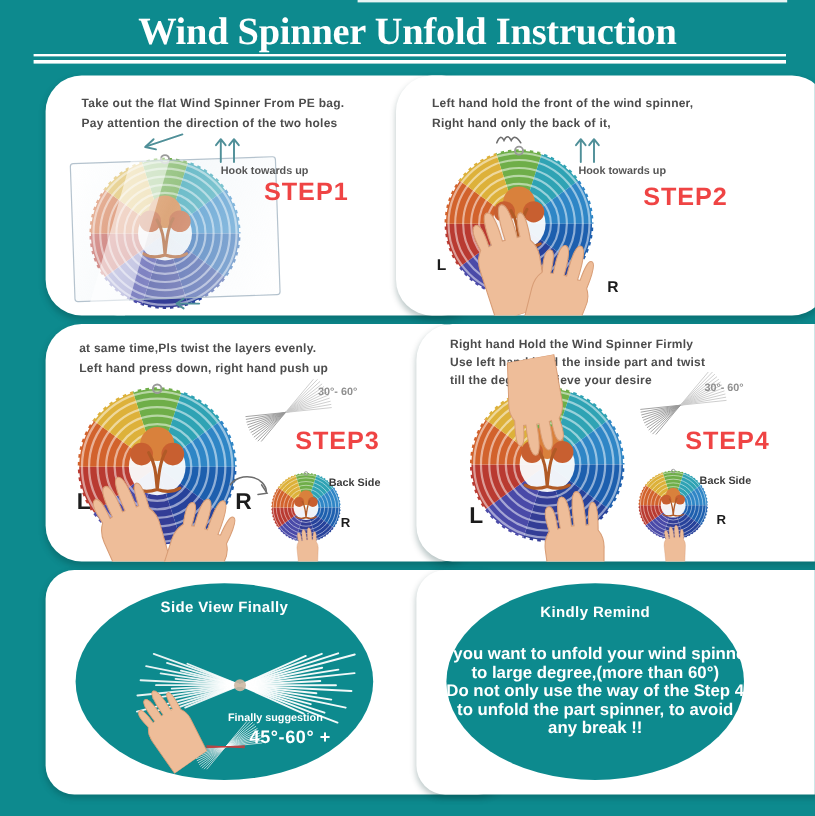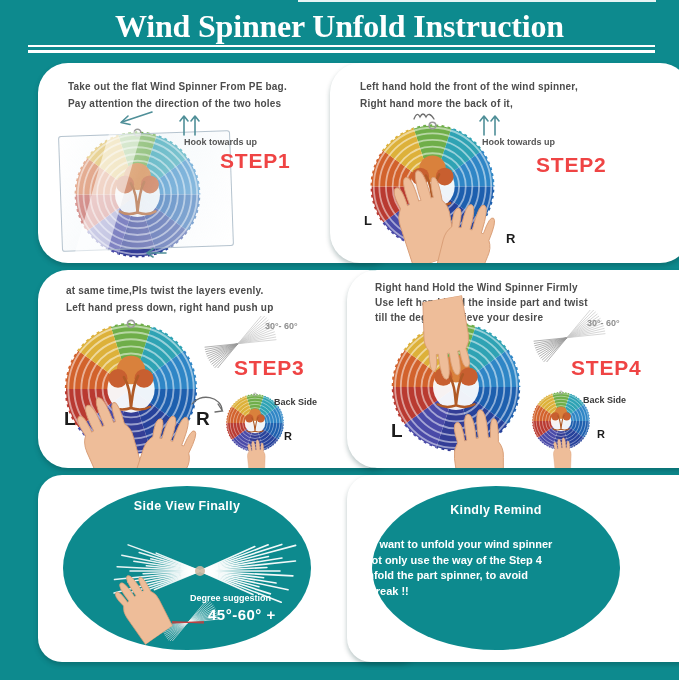--- a/index.html
+++ b/index.html
@@ -30,21 +30,21 @@
     background:linear-gradient(115deg,rgba(255,255,255,.6) 0%,rgba(228,237,243,.35) 45%,rgba(255,255,255,.55) 100%);
     border:1px solid rgba(168,184,197,.85);border-radius:3px;}
   .pe-bag:after{content:"";position:absolute;left:18%;top:-8%;width:18%;height:120%;background:rgba(255,255,255,.55);transform:rotate(18deg);}
   svg.deco{position:absolute;z-index:6;overflow:visible;}
   .arr{stroke:#4f8f98;stroke-width:1.6;fill:none;stroke-linecap:round;stroke-linejoin:round;}
   .arrdark{stroke:#6d6d6d;stroke-width:1.3;fill:none;stroke-linecap:round;}
   .oval{position:absolute;left:25px;top:11px;width:248px;height:164px;background:#0d8a8e;border-radius:50%;overflow:hidden;}
   .oval-title{position:absolute;left:0;width:298px;text-align:center;color:#fff;font-weight:700;font-size:12.5px;letter-spacing:.3px;z-index:6;}
   .deg-caption{position:absolute;font-size:9px;font-weight:700;color:#fff;z-index:6;}
   .deg-value{position:absolute;font-size:15px;font-weight:700;color:#fff;letter-spacing:.5px;z-index:6;}
-  .remind-lines{position:absolute;left:0;top:62px;width:298px;color:#fff;font-size:11px;font-weight:700;line-height:15.5px;z-index:6;}
+  .remind-lines{position:absolute;left:0;top:62px;width:298px;text-align:center;color:#fff;font-size:14px;font-weight:700;line-height:15.5px;z-index:6;}
 </style>
 </head>
 <body>
 
 <svg width="0" height="0" style="position:absolute" xmlns="http://www.w3.org/2000/svg">
   <defs>
     <symbol id="hand-sym" viewBox="0 0 80 110">
       <path d="M16,110 L16,62 Q16,52 22,45 Q18,24 24,22.5 Q30,21 30,44 L32.5,43.5 Q31,15 37.5,15 Q44,15 43,43 L45.5,43 Q45.5,11 52,12 Q58.5,13 56.5,44 L59,44 Q61,22 66,24 Q70.5,26 67,50 Q72,58 70,68 L64,110 Z" fill="#eebd99" stroke="#d89d76" stroke-width="1"></path>
     </symbol>
   </defs>
@@ -99,21 +99,21 @@
   <div class="hook-note" style="left:146px;top:74px;">Hook towards up</div>
   <div class="step-badge" style="left:182px;top:86px;">STEP1</div>
   <svg class="deco" style="left:106px;top:184px;width:24px;height:12px;" viewBox="0 0 24 12">
     <path class="arr" d="M22,6 L4,6 M9,2 L3,6 L9,10"></path>
   </svg>
 </div>
 
 <div class="card" style="left:330px;top:63px;height:200px;">
   <div class="instr">
     <div>Left hand hold the front of the wind spinner,</div>
-    <div>Right hand more the back of it,</div>
+    <div>Right hand only the back of it,</div>
   </div>
   <div class="spinner-art" style="left:36px;top:57px;width:133px;height:133px;">
       <svg viewBox="0 0 120 120">
         <path d="M60,60 L42.69504831500295,6.740835087471396 A56,56 0 0 1 77.30495168499706,6.740835087471403 Z" fill="#6fae49"></path>
         <path d="M60,60 L77.30495168499706,6.740835087471403 A56,56 0 0 1 105.30495168499706,27.084025871621506 Z" fill="#2fa3b4"></path>
         <path d="M60,60 L105.30495168499706,27.084025871621506 A56,56 0 0 1 116,60 Z" fill="#2f86c6"></path>
         <path d="M60,60 L116,60 A56,56 0 0 1 105.30495168499706,92.9159741283785 Z" fill="#1d5fae"></path>
         <path d="M60,60 L105.30495168499706,92.9159741283785 A56,56 0 0 1 77.30495168499706,113.2591649125286 Z" fill="#27429b"></path>
         <path d="M60,60 L77.30495168499706,113.2591649125286 A56,56 0 0 1 42.69504831500295,113.2591649125286 Z" fill="#333d96"></path>
         <path d="M60,60 L42.69504831500295,113.2591649125286 A56,56 0 0 1 14.69504831500295,92.91597412837851 Z" fill="#4a4aa8"></path>
@@ -181,21 +181,21 @@
         <line x1="50" y1="32" x2="18.47956985573112" y2="56.62645901302633" stroke="#999999" stroke-width="0.9"></line>
         <line x1="50" y1="32" x2="84.18466197196014" y2="1.2199921074925228" stroke="#c9c9c9" stroke-width="0.9"></line>
         <line x1="50" y1="32" x2="20.274206980904232" y2="58.76522425435433" stroke="#999999" stroke-width="0.9"></line>
         <line x1="50" y1="32" x2="81.95428504111388" y2="-1.089630815577948" stroke="#c9c9c9" stroke-width="0.9"></line>
         <line x1="50" y1="32" x2="22.213665181640106" y2="60.77359201354604" stroke="#999999" stroke-width="0.9"></line>
         <line x1="50" y1="32" x2="79.5682300455808" y2="-3.238044383472989" stroke="#c9c9c9" stroke-width="0.9"></line>
         <line x1="50" y1="32" x2="24.288495612538426" y2="62.64177772475912" stroke="#999999" stroke-width="0.9"></line>
       </svg>
     </div>
   <div class="deg" style="left:227px;top:51px;">30°- 60°</div>
-  <div class="step-badge" style="left:196px;top:86px;">STEP3</div>
+  <div class="step-badge" style="left:208px;top:86px;">STEP3</div>
   <div class="spinner-art" style="left:22px;top:48px;width:142px;height:142px;">
       <svg viewBox="0 0 120 120">
         <path d="M60,60 L42.69504831500295,6.740835087471396 A56,56 0 0 1 77.30495168499706,6.740835087471403 Z" fill="#6fae49"></path>
         <path d="M60,60 L77.30495168499706,6.740835087471403 A56,56 0 0 1 105.30495168499706,27.084025871621506 Z" fill="#2fa3b4"></path>
         <path d="M60,60 L105.30495168499706,27.084025871621506 A56,56 0 0 1 116,60 Z" fill="#2f86c6"></path>
         <path d="M60,60 L116,60 A56,56 0 0 1 105.30495168499706,92.9159741283785 Z" fill="#1d5fae"></path>
         <path d="M60,60 L105.30495168499706,92.9159741283785 A56,56 0 0 1 77.30495168499706,113.2591649125286 Z" fill="#27429b"></path>
         <path d="M60,60 L77.30495168499706,113.2591649125286 A56,56 0 0 1 42.69504831500295,113.2591649125286 Z" fill="#333d96"></path>
         <path d="M60,60 L42.69504831500295,113.2591649125286 A56,56 0 0 1 14.69504831500295,92.91597412837851 Z" fill="#4a4aa8"></path>
         <path d="M60,60 L14.69504831500295,92.91597412837851 A56,56 0 0 1 4,60.00000000000001 Z" fill="#b93a31"></path>
@@ -435,26 +435,27 @@
         <line x1="50" y1="32" x2="20.274206980904232" y2="58.76522425435433" stroke="#f0f0f0" stroke-width="0.9"></line>
         <line x1="50" y1="32" x2="81.95428504111388" y2="-1.089630815577948" stroke="#ffffff" stroke-width="0.9"></line>
         <line x1="50" y1="32" x2="22.213665181640106" y2="60.77359201354604" stroke="#f0f0f0" stroke-width="0.9"></line>
         <line x1="50" y1="32" x2="79.5682300455808" y2="-3.238044383472989" stroke="#ffffff" stroke-width="0.9"></line>
         <line x1="50" y1="32" x2="24.288495612538426" y2="62.64177772475912" stroke="#f0f0f0" stroke-width="0.9"></line>
         <line x1="26.032891165890227" y1="30.743937050169347" x2="73.96710883410978" y2="33.25606294983065" stroke="#c24040" stroke-width="1.3"></line>
         <line x1="26" y1="32" x2="74" y2="32" stroke="#c24040" stroke-width="1.3"></line>
         <line x1="26.032891165890227" y1="33.25606294983065" x2="73.96710883410978" y2="30.743937050169347" stroke="#c24040" stroke-width="1.3"></line>
       </svg>
     </div>
-  <div class="deg-caption" style="left:152px;top:118px;">Degree suggestion</div>
+  <div class="deg-caption" style="left:152px;top:118px;">Finally suggestion</div>
   <div class="deg-value" style="left:170px;top:131px;">45°-60° +</div>
 </div>
 
 <div class="card bottom-card" style="left:347px;top:475px;height:187px;">
   <div class="oval"></div>
   <div class="oval-title" style="top:28px;">Kindly Remind</div>
   <div class="remind-lines">
     <div>If you want to unfold your wind spinner</div>
+    <div>to large degree,(more than 60°)</div>
     <div>Do not only use the way of the Step 4</div>
     <div>to unfold the part spinner, to avoid</div>
     <div>any  break !!</div>
   </div>
 </div>
 
 </body></html>

